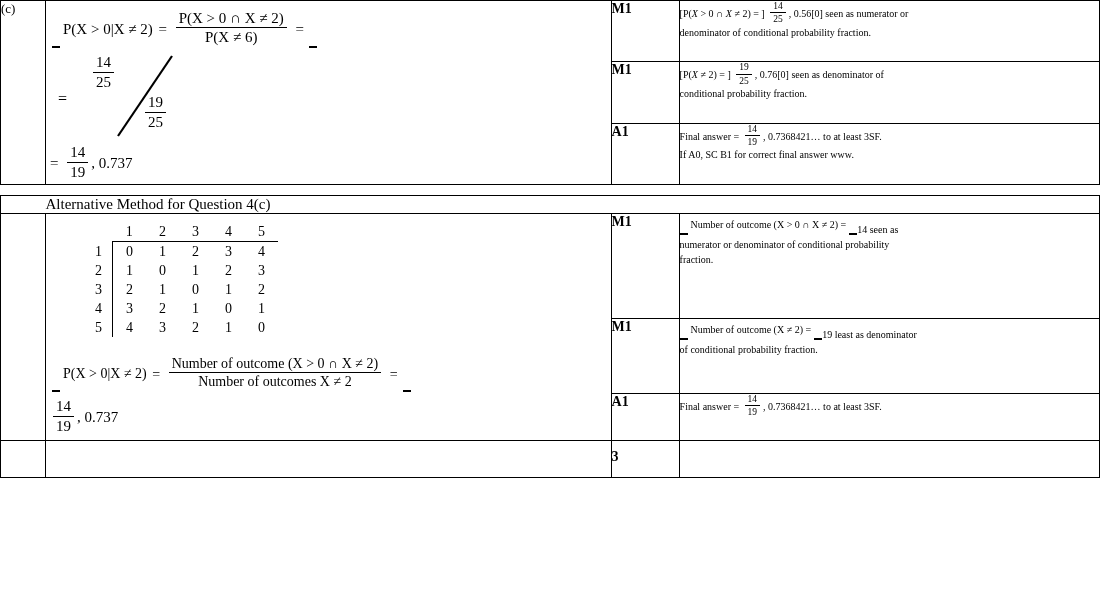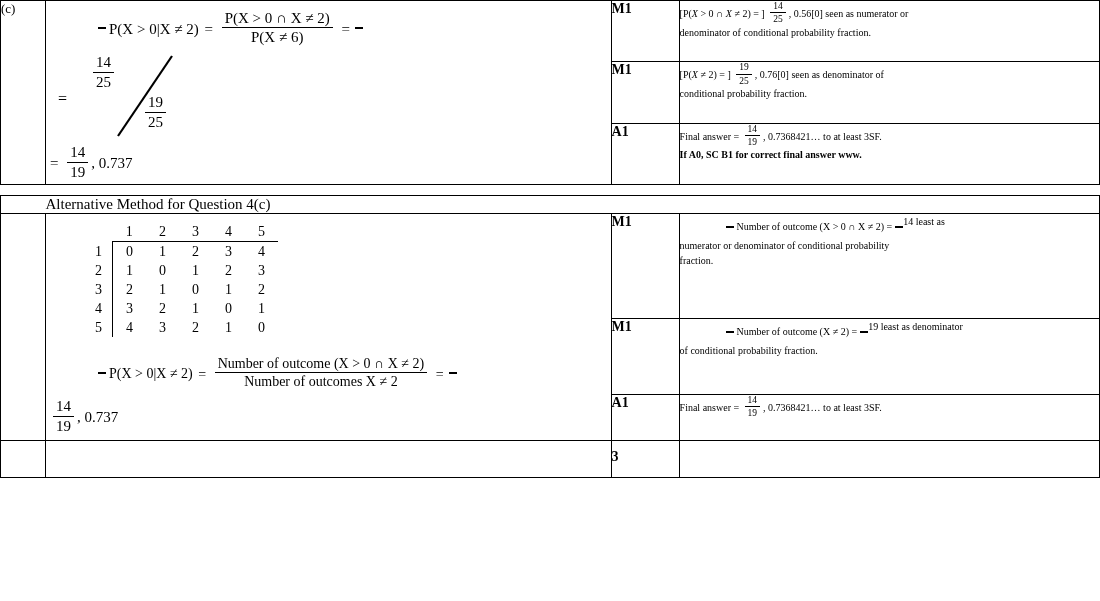--- a/index.html
+++ b/index.html
@@ -81,23 +81,22 @@
   }
   .frac .den {
     display: block;
     padding: 1px 3px 0 3px;
   }
   .frac.sm { font-size: 0.95em; }
 
   
   .brk {
     display: inline-flex;
-    align-items: center;
+    align-items: flex-end;
     vertical-align: middle;
-    margin-left: 46px;
   }
   .brk-l, .brk-r {
     width: 7px;
     border-top: 1.4px solid #000;
     border-bottom: 1.4px solid #000;
     flex: none;
   }
   .brk-l { border-left: 1.4px solid #000; margin-right: 3px; }
   .brk-r { border-right: 1.4px solid #000; margin-left: 3px; }
   .brk-body {
@@ -307,21 +306,21 @@
       <td class="comment-cell">
         <div class="math">
           <span class="nowrap">
             <span>Final answer =</span>
             <span class="frac sm">
               <span class="num">14</span>
               <span class="den">19</span>
             </span><span>, 0.7368421… to at least 3SF.</span>
           </span>
         </div>
-        <div style="font-weight:bold">If A0, SC B1 for correct final answer www.</div>
+        <div style="font-weight:normal">If A0, SC B1 for correct final answer www.</div>
       </td>
     </tr>
   </tbody>
     </table>
 
   <div style="height:10px"></div>
 
   <table class="ms-table">
     <colgroup>
       <col class="col-label">
@@ -429,21 +428,21 @@
       </td>
       <td class="comment-cell">
         <div class="math">
           <span class="brk" style="vertical-align:-0.3em">
             <span class="brk-l"></span>
             <span class="brk-body">
               <span class="nowrap">Number of outcome (X &gt; 0 ∩ X ≠ 2) =</span>
             </span>
             <span class="brk-r"></span>
           </span><span>14</span>
-          <span>least as</span>
+          <span>seen as</span>
         </div>
         <div>numerator or denominator of conditional probability</div>
         <div>fraction.</div>
       </td>
     </tr>
 
     <tr>
       <td class="marks-cell">
         <span>M1</span>
       </td>

